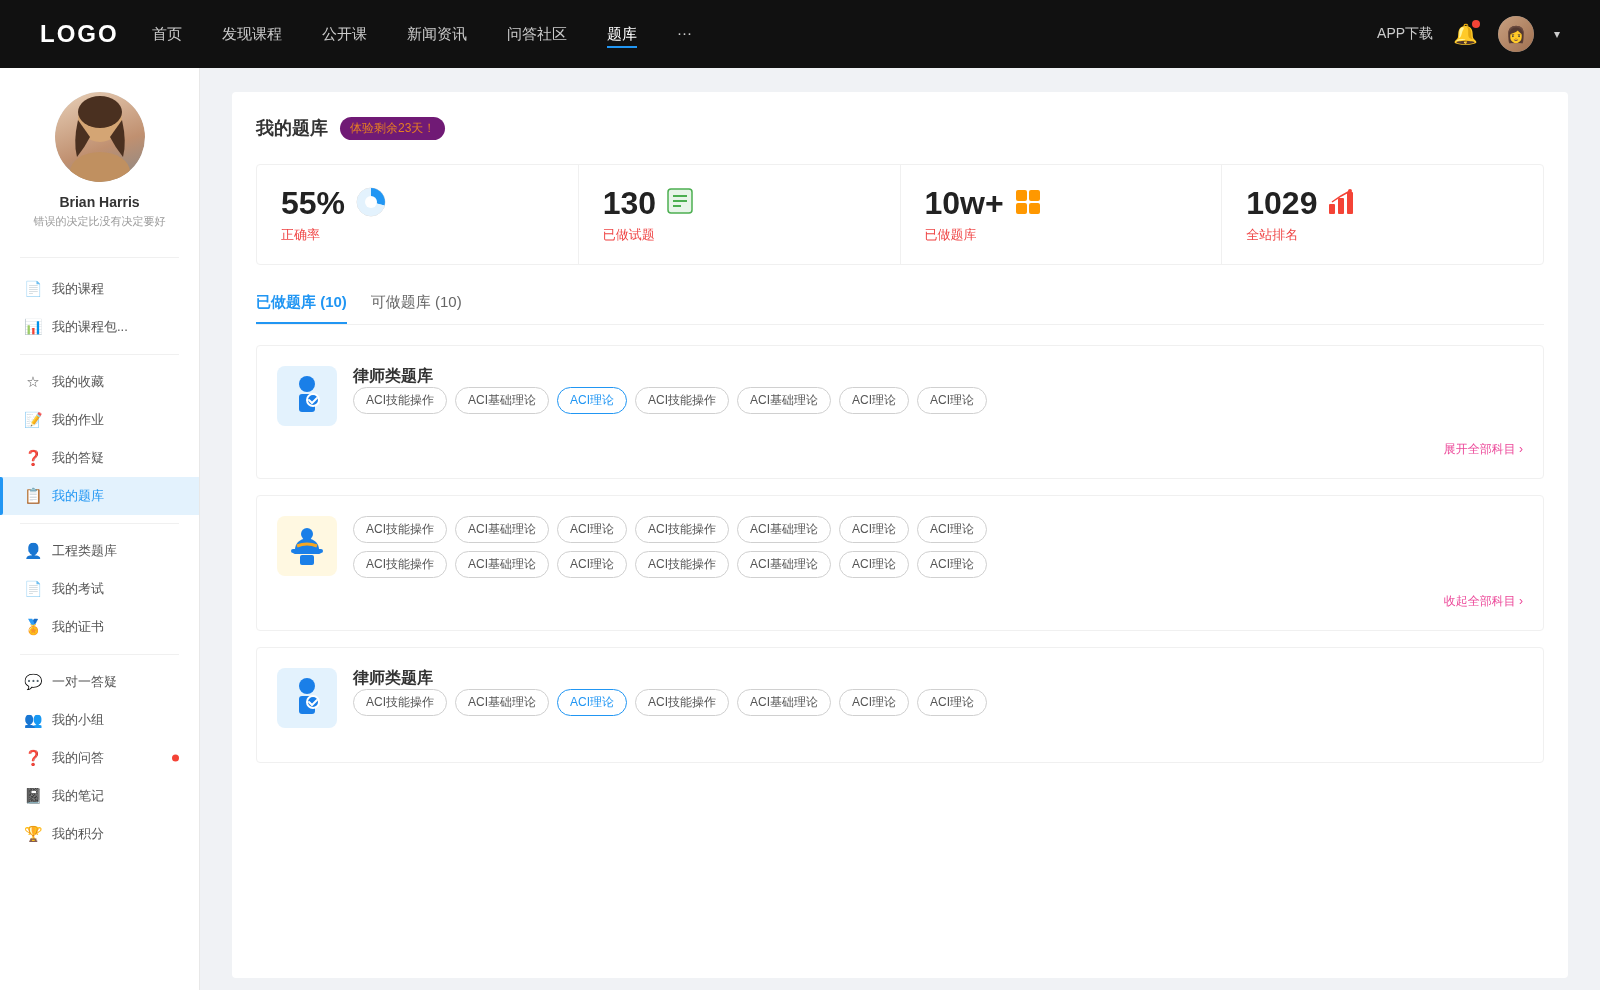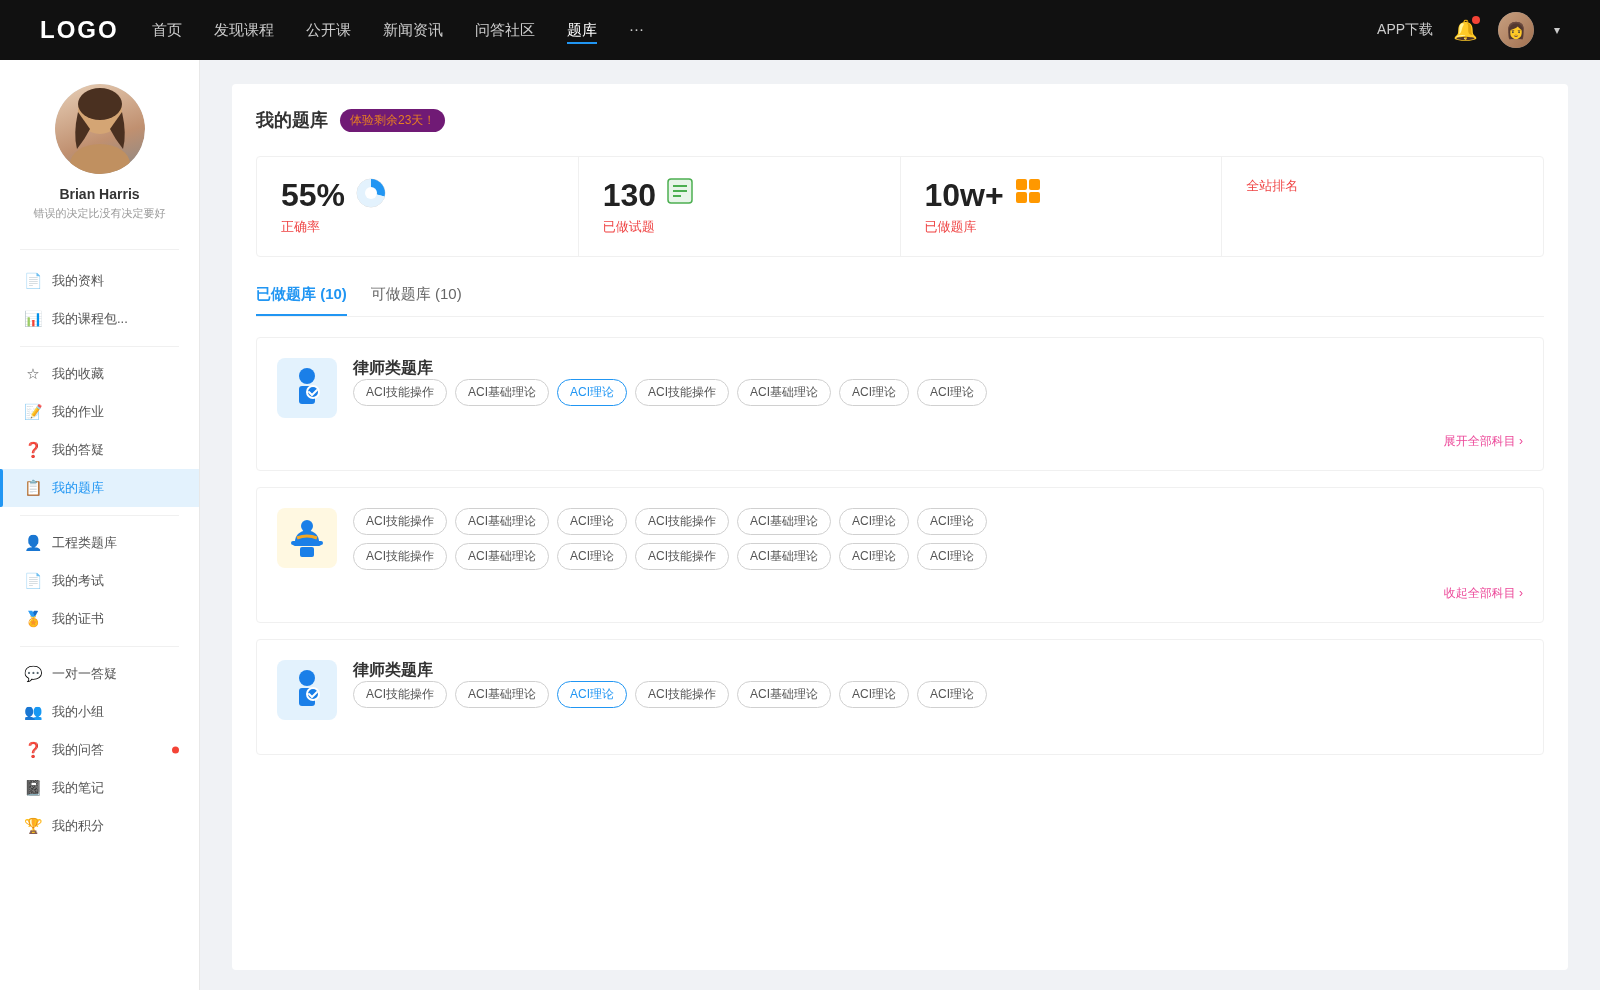--- a/index.html
+++ b/index.html
@@ -1,21 +1,21 @@
 <!DOCTYPE html>
 <html><head>
   <meta charset="utf-8">
   <style>
     * { box-sizing: border-box; margin: 0; padding: 0; }
     body { font-family: -apple-system, BlinkMacSystemFont, 'PingFang SC', 'Microsoft YaHei', sans-serif; background: #f0f2f5; color: #333; font-size: 14px; }
 
     
-    .navbar { background: #111; height: 60px; display: flex; align-items: center; padding: 0 40px; gap: 32px; position: relative; }
+    .navbar { background: #111; height: 68px; display: flex; align-items: center; padding: 0 40px; gap: 32px; position: relative; }
     .navbar-logo { color: #fff; font-size: 24px; font-weight: bold; letter-spacing: 2px; min-width: 80px; }
-    .navbar-menu { display: flex; gap: 32px; align-items: center; flex: 1; font-family: Liberation Serif, serif; }
+    .navbar-menu { display: flex; gap: 40px; align-items: center; flex: 1; font-family: Liberation Serif, serif; }
     .navbar-menu-item { color: #ccc; cursor: pointer; font-size: 15px; padding: 4px 0; }
     .navbar-menu-item.active { color: #fff; border-bottom: 2px solid #2196f3; padding-bottom: 2px; }
     .navbar-right { display: flex; align-items: center; gap: 20px; margin-left: auto; }
     .navbar-app-dl { color: #ccc; font-size: 14px; cursor: pointer; }
     .navbar-bell { position: relative; cursor: pointer; }
     .navbar-bell-icon { color: #ccc; font-size: 20px; }
     .navbar-bell-dot { position: absolute; top: -2px; right: -2px; width: 8px; height: 8px; background: #f44336; border-radius: 50%; }
     .navbar-avatar { width: 36px; height: 36px; border-radius: 50%; background: #888; overflow: hidden; cursor: pointer; }
     .navbar-chevron { color: #ccc; cursor: pointer; font-size: 12px; }
 
@@ -42,21 +42,21 @@
 
     
     .page-header { display: flex; align-items: center; gap: 12px; margin-bottom: 24px; }
     .page-title { font-size: 18px; font-weight: 600; color: #333; }
     .trial-badge { background: #701a75; color: #e67e22; font-size: 12px; padding: 3px 10px; border-radius: 20px; }
 
     
     .stats-row { display: flex; gap: 0; margin-bottom: 28px; border: 1px solid #f0f0f0; border-radius: 4px; overflow: hidden; }
     .stat-item { flex: 1; padding: 20px 24px; border-right: 1px solid #f0f0f0; display: flex; flex-direction: column; gap: 4px; }
     .stat-item:last-child { border-right: none; }
-    .stat-value-row { display: flex; align-items: flex-start; gap: 10px; }
+    .stat-value-row { display: flex; align-items: center; gap: 10px; }
     .stat-value { font-size: 32px; font-weight: 700; color: #222; }
     .stat-label { font-size: 13px; color: #ef4444; }
 
     
     .tabs { display: flex; gap: 24px; margin-bottom: 20px; border-bottom: 1px solid #f0f0f0; }
     .tab { font-size: 15px; padding-bottom: 10px; cursor: pointer; color: #666; }
     .tab.active { color: #2196f3; border-bottom: 2px solid #2196f3; font-weight: 600; }
 
     
     .qbank-section { border: 1px solid #f0f0f0; border-radius: 4px; margin-bottom: 16px; padding: 20px; }
@@ -116,21 +116,21 @@
       <div class="sidebar-name">Brian Harris</div>
       <div class="sidebar-motto">错误的决定比没有决定要好</div>
     </div>
 
     <div class="sidebar-divider"></div>
 
     <div class="sidebar-menu">
 
       <div class="sidebar-menu-item">
         <span class="sidebar-menu-icon">📄</span>
-        <span>我的资料</span>
+        <span>我的课程</span>
       </div>
       <div class="sidebar-menu-item">
         <span class="sidebar-menu-icon">📊</span>
         <span>我的课程包...</span>
       </div>
       <div class="sidebar-divider"></div>
       <div class="sidebar-menu-item">
         <span class="sidebar-menu-icon">☆</span>
         <span>我的收藏</span>
       </div>
@@ -234,20 +234,32 @@
                 <rect x="15" y="2" width="11" height="11" rx="2" fill="#ff9800"></rect>
                 <rect x="2" y="15" width="11" height="11" rx="2" fill="#ff9800"></rect>
                 <rect x="15" y="15" width="11" height="11" rx="2" fill="#ff9800"></rect>
               </svg>
             </span>
           </div>
           <span class="stat-label">已做题库</span>
         </div>
 
         <div class="stat-item">
+          <div class="stat-value-row">
+            <span class="stat-value">1029</span>
+            <span>
+              <svg width="28" height="28" viewBox="0 0 28 28">
+                <rect x="2" y="16" width="6" height="10" rx="1" fill="#f44336"></rect>
+                <rect x="11" y="10" width="6" height="16" rx="1" fill="#f44336"></rect>
+                <rect x="20" y="4" width="6" height="22" rx="1" fill="#f44336"></rect>
+                <polyline points="5,14 14,8 23,3" fill="none" stroke="#f44336" stroke-width="1.5"></polyline>
+                <circle cx="23" cy="3" r="2" fill="#f44336"></circle>
+              </svg>
+            </span>
+          </div>
           <span class="stat-label">全站排名</span>
         </div>
       </div>
 
       <div class="tabs">
         <div class="tab active">已做题库 (10)</div>
         <div class="tab">可做题库 (10)</div>
       </div>
 
       <div class="qbank-section">

